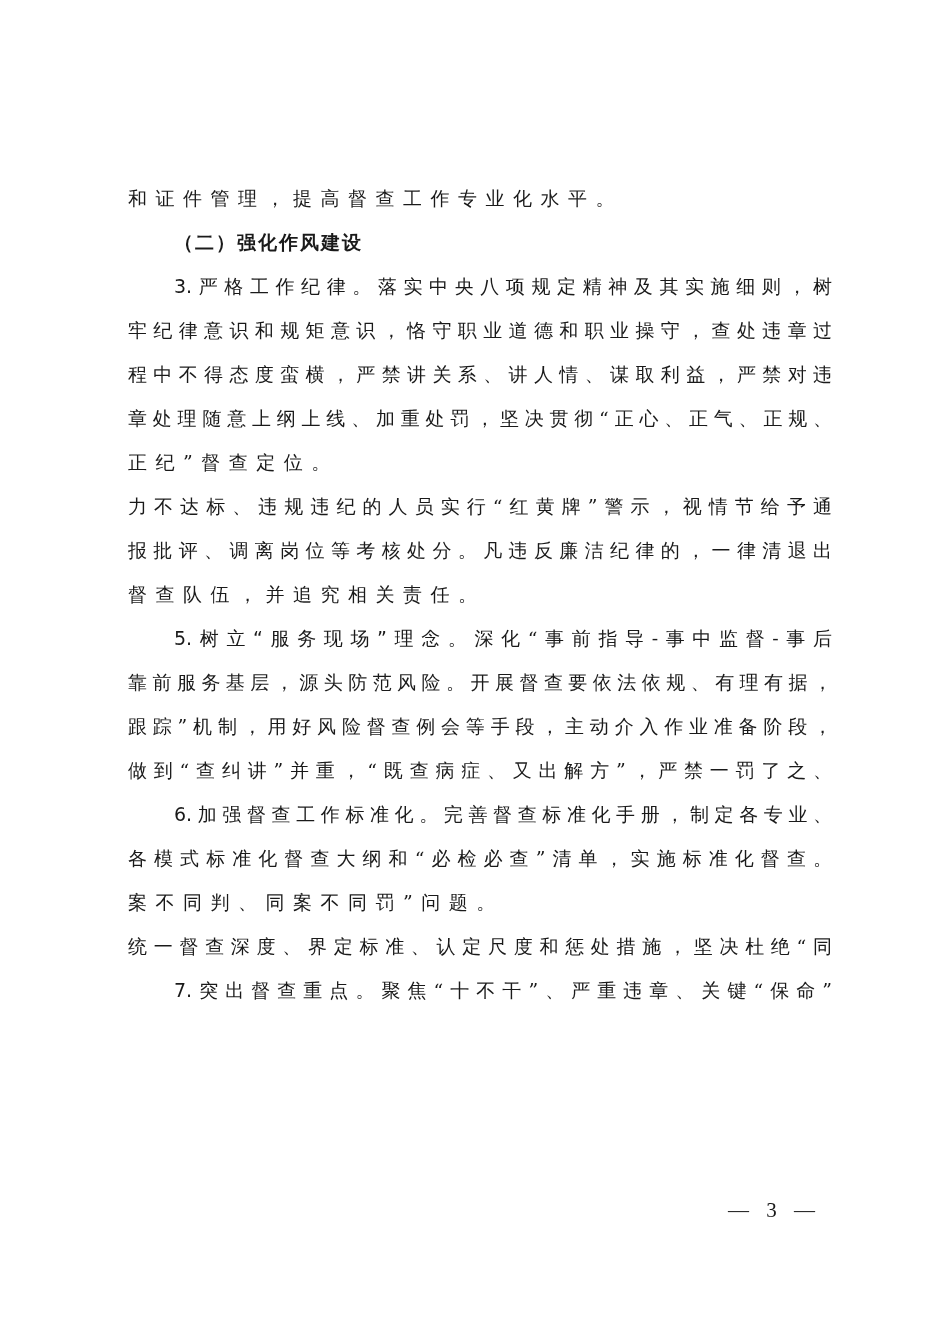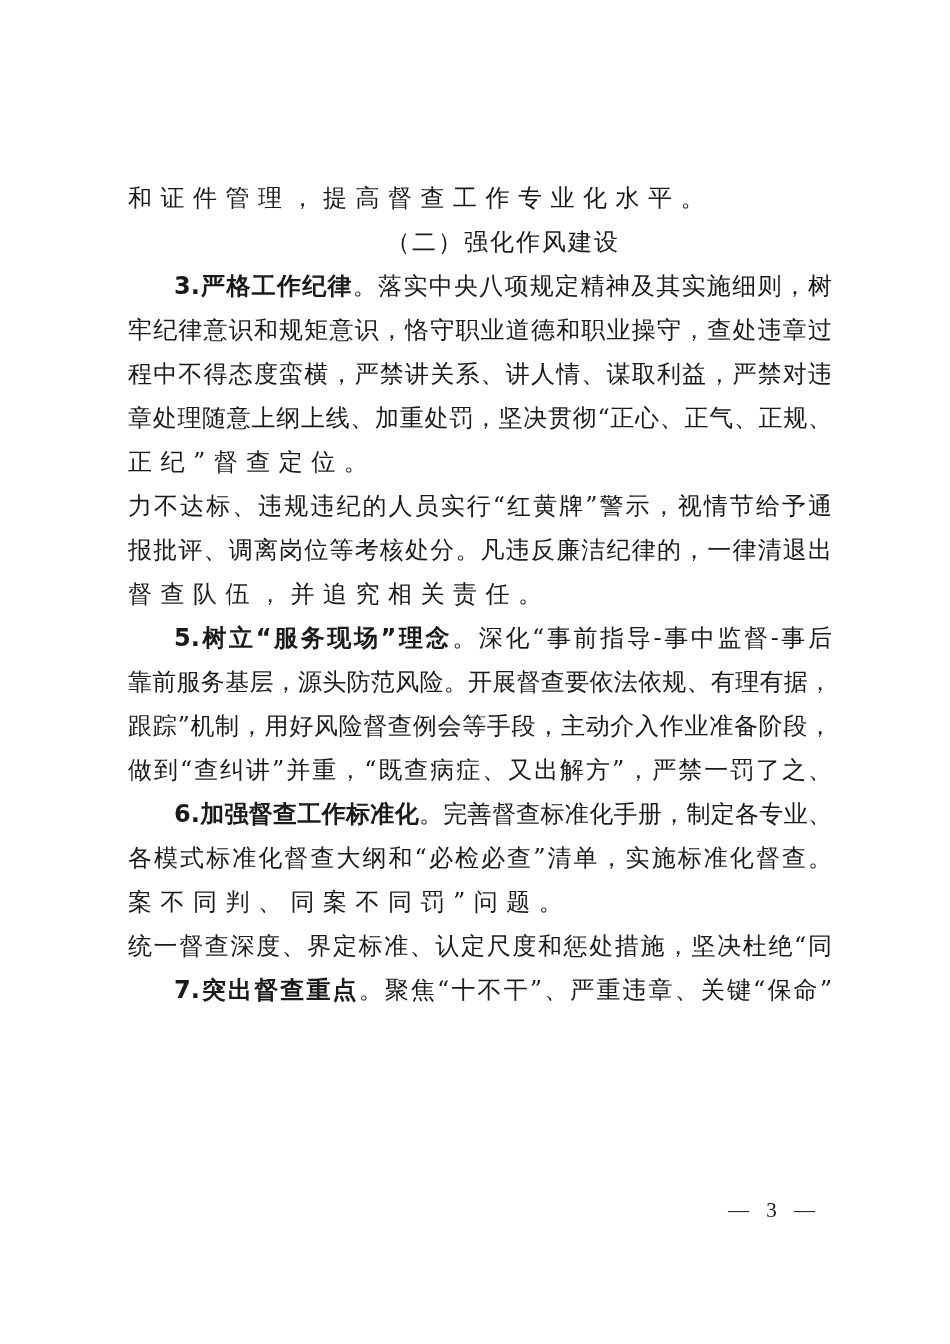--- a/index.html
+++ b/index.html
@@ -1,24 +1,24 @@
 <!DOCTYPE html>
 <html><head>
 <meta charset="utf-8">
 <style>
   html, body { margin: 0; padding: 0; background: #ffffff; }
   body { width: 950px; height: 1344px; position: relative; overflow: hidden;
          font-family: "DejaVu Serif", "Liberation Serif", serif; color: #1a1a1a; }
   .page { position: absolute; left: 128px; top: 176px; width: 704px; }
-  .line { height: 44px; line-height: 44px; font-size: 24px; white-space: nowrap;
+  .line { height: 44px; line-height: 44px; font-size: 19px; white-space: nowrap;
           letter-spacing: 8.5px; }
   .line.just { text-align: justify; text-align-last: justify; letter-spacing: 0; }
   .indent { padding-left: 46px; }
-  .h { font-weight: normal; font-family: "DejaVu Sans", "Liberation Sans", sans-serif; letter-spacing: 2px; text-align: center; }
-  .b { font-weight: bold; font-family: "DejaVu Sans", "Liberation Sans", sans-serif; }
+  .h { font-weight: bold; font-family: "DejaVu Sans", "Liberation Sans", sans-serif; letter-spacing: 2px; }
+  .b { font-weight: normal; font-family: "DejaVu Sans", "Liberation Sans", sans-serif; }
   .pagenum { position: absolute; left: 728px; top: 1198px; font-size: 21px; letter-spacing: 6px;
              font-family: "Liberation Serif", serif; }
 </style>
 </head>
 <body>
 
 <div class="page">
   <div class="line">和证件管理，提高督查工作专业化水平。</div>
 
   <div class="line indent h">（二）强化作风建设</div>

